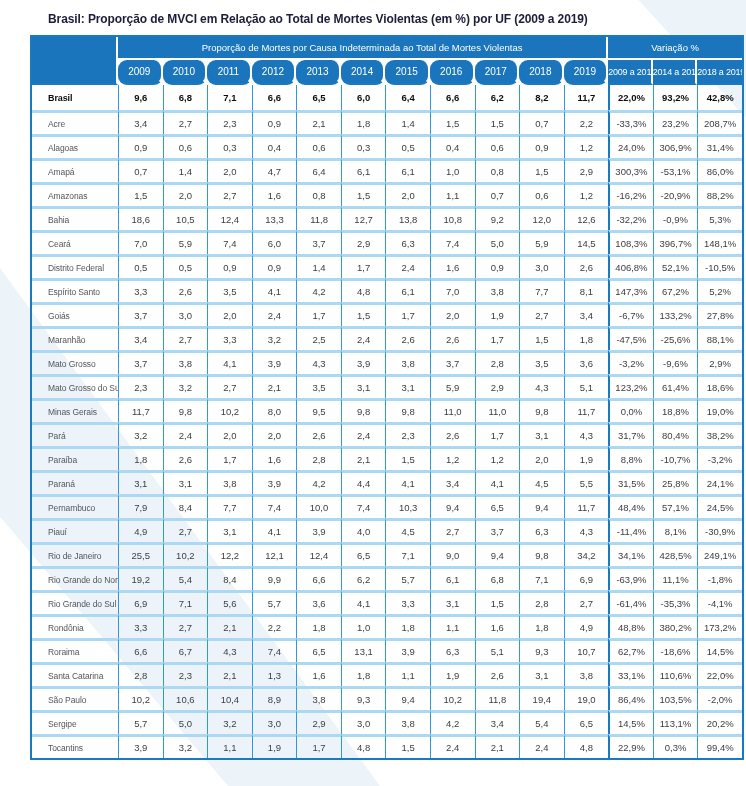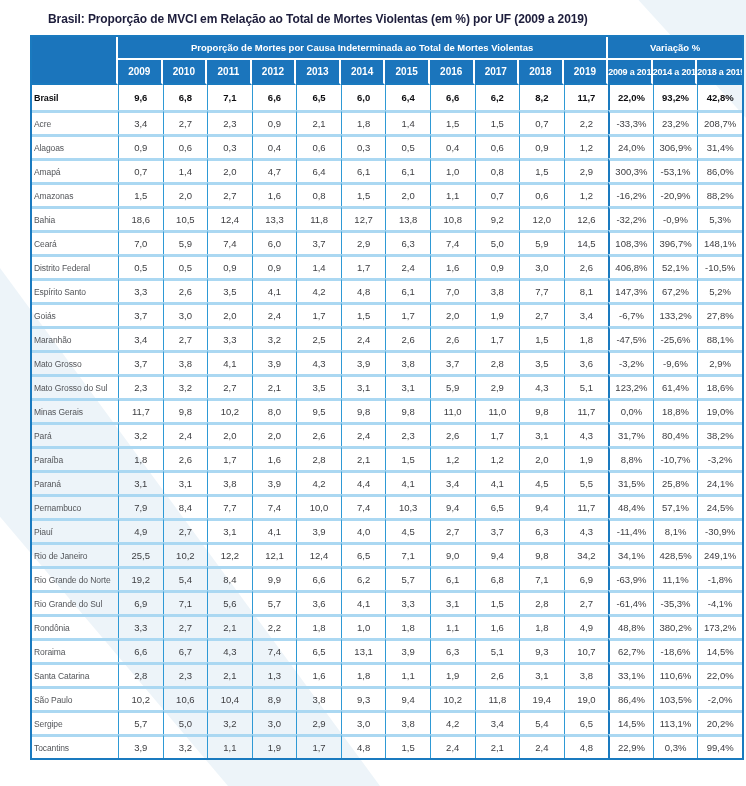--- a/index.html
+++ b/index.html
@@ -25,36 +25,36 @@
   .table-label{color:var(--label-orange);font-size:10.5px;font-weight:700;letter-spacing:.2px;}
   .table-title{color:var(--title-dark);font-size:12px;font-weight:700;margin-top:2px;letter-spacing:-.1px;}
 
   .table-wrap{
     position:relative;z-index:1;margin:9px 0 0 30px;width:714px;
     border:2px solid var(--outer-border-blue);box-sizing:border-box;
   }
   table{border-collapse:separate;border-spacing:0;width:100%;table-layout:fixed;}
   th,td{box-sizing:border-box;padding:0;overflow:hidden;white-space:nowrap;}
 
-  thead th{background:var(--header-blue);color:#fff;font-weight:700;text-align:center;}
+  thead th{background:var(--header-blue);color:#fff;font-weight:400;text-align:center;}
   th.corner{width:86px;border-right:2px solid #fff;border-bottom:2px solid var(--outer-border-blue);}
   th.group{font-size:9.5px;height:23px;border-bottom:2px solid #fff;}
   th.group-main{border-right:2px solid #fff;}
-  th.year{font-size:10px;height:25px;width:42px;border-right:2px solid #fff;border-bottom:2px solid var(--outer-border-blue);}
+  th.year{font-size:10px;height:25px;width:42px;border-right:2px solid #fff;border-bottom:2px solid var(--outer-border-blue);border-radius:9px;}
   th.varcol{font-size:9px;height:25px;width:54.5px;border-right:2px solid #fff;border-bottom:2px solid var(--outer-border-blue);letter-spacing:-.2px;}
   th.varcol:last-child,th.group-var{border-right:none;}
 
   tbody td{
     height:24px;text-align:center;font-size:9.5px;color:#3D3D40;background:transparent;
     border-top:3px solid var(--grid-horizontal-blue);
     border-left:1px solid var(--grid-vertical-blue);
     vertical-align:middle;
   }
   tbody tr:first-child td{border-top:none;height:25px;}
-  tbody td.rowlabel{text-align:left;padding-left:2px;font-size:8.5px;color:#54565A;border-left:none;letter-spacing:-.1px;}
+  tbody td.rowlabel{text-align:left;padding-left:16px;font-size:8.5px;color:#54565A;border-left:none;letter-spacing:-.1px;}
   tbody td.var-first{border-left:2px solid var(--outer-border-blue);}
   tbody tr.bold td{font-weight:700;color:#0D0D10;}
   tbody tr.bold td.rowlabel{font-size:9px;}
 </style>
 </head>
 <body>
 
 <div class="deco deco-tr"></div>
 <div class="deco deco-bl"></div>
 

